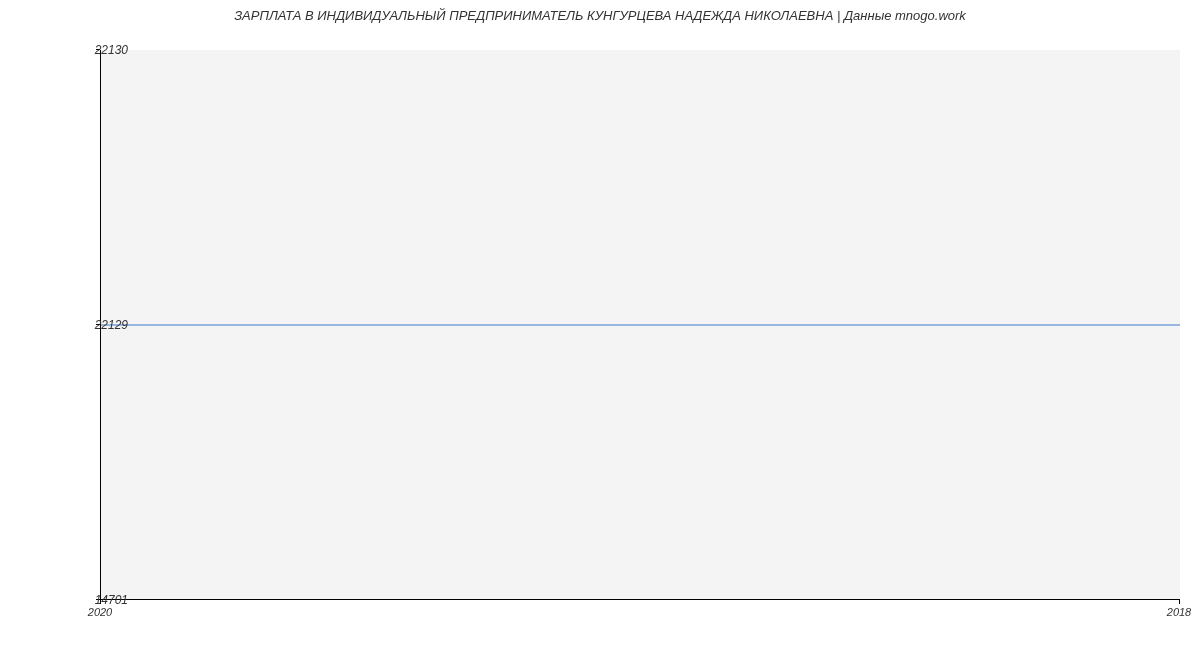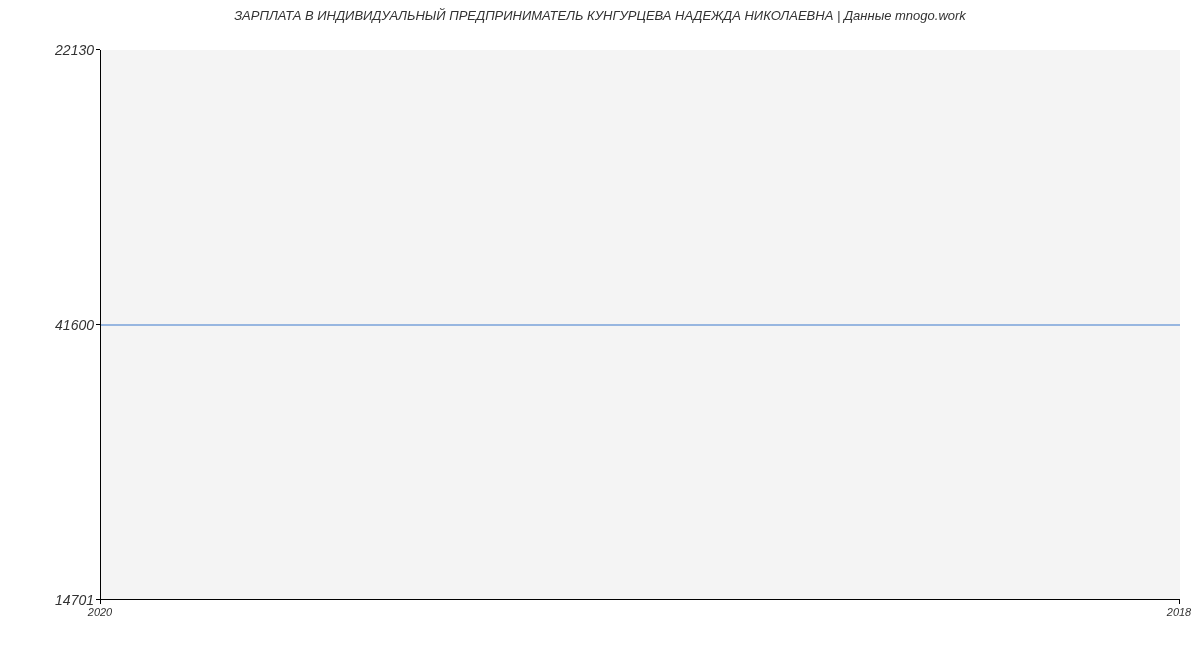--- a/index.html
+++ b/index.html
@@ -35,22 +35,22 @@
       position: absolute;
       left: 0;
       top: 50%;
       width: 100%;
       height: 0;
       border-top: 1.5px solid #3b78cc;
       transform: translateY(-0.5px);
     }
     .y-tick-label {
       position: absolute;
-      right: 1106px;
-      font-size: 14px;
+      right: 1072px;
+      font-size: 12px;
       color: #323232;
       text-align: right;
       transform: translateY(-50%);
     }
     .x-tick-label {
       position: absolute;
       top: 606px;
       font-size: 11px;
       color: #323232;
       transform: translateX(-50%);
@@ -77,20 +77,20 @@
 
 <div class="plot-area">
   <div class="plot-line"></div>
 </div>
 
 <div class="y-tick-mark" style="top:599px;"></div>
 <div class="y-tick-mark" style="top:324px;"></div>
 <div class="y-tick-mark" style="top:49px;"></div>
 
 <div class="y-tick-label" style="top:600px;">14701</div>
-<div class="y-tick-label" style="top:325px;">41600</div>
+<div class="y-tick-label" style="top:325px;">22129</div>
 <div class="y-tick-label" style="top:50px;">22130</div>
 
 <div class="x-tick-mark" style="left:100px;"></div>
 <div class="x-tick-mark" style="left:1179px;"></div>
 
 <div class="x-tick-label" style="left:100px;">2020</div>
 <div class="x-tick-label" style="left:1179px;">2018</div>
 
 </body></html>

